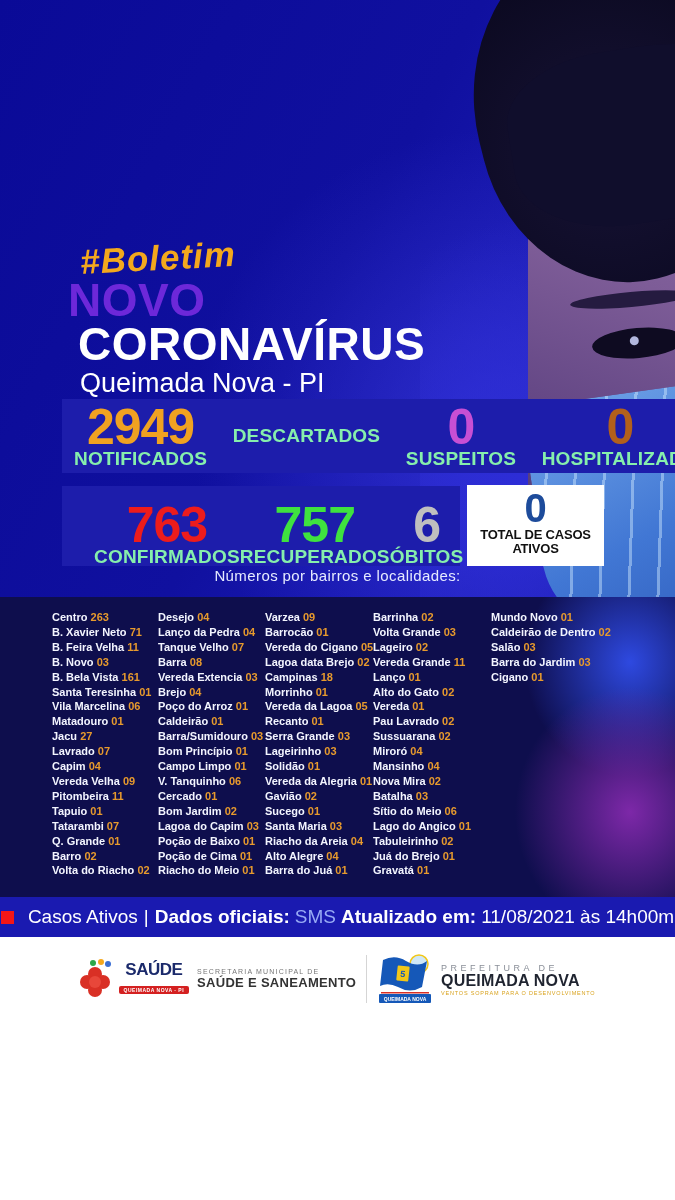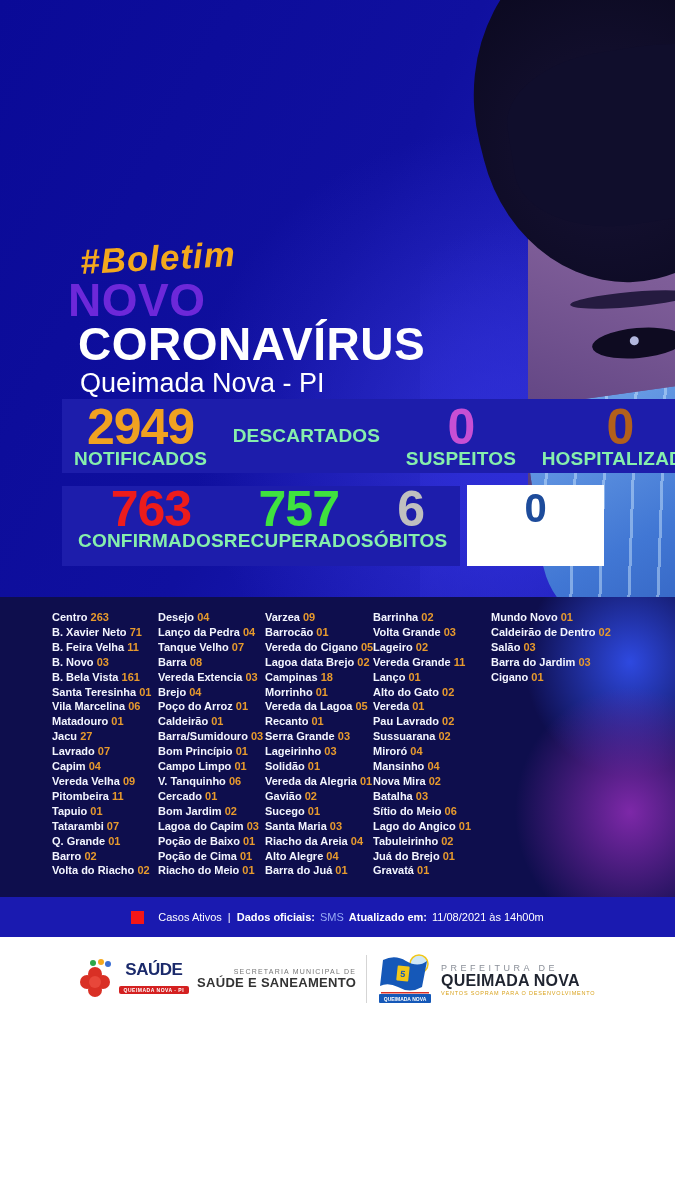--- a/index.html
+++ b/index.html
@@ -49,22 +49,22 @@
   .title-line1 { position:absolute; left:68px; top:278px; font-size:46px; line-height:44px;
     font-weight:800; color:#6d28d9; letter-spacing:.5px; }
   .title-line2 { position:absolute; left:78px; top:322px; font-size:46px; line-height:44px;
     font-weight:800; color:#fff; letter-spacing:.5px; }
   .subtitle { position:absolute; left:80px; top:368px; font-size:27px; color:#fff; font-weight:400; }
   
   .stats-row1 { position:absolute; left:62px; top:399px; width:648px; height:74px;
     background:#1d1dab; display:flex; align-items:center; justify-content:space-between;
     padding:0 12px; }
   .stats-row2 { position:absolute; left:62px; top:486px; width:398px; height:80px;
-    background:#1d1dab; display:flex; align-items:flex-start; justify-content:space-between;
-    padding:0 16px; }
+    background:#1d1dab; display:flex; align-items:flex-end; justify-content:space-between;
+    padding:0 32px; }
   .stat-cell { text-align:center; }
   .stat-value { font-size:50px; font-weight:800; line-height:46px; letter-spacing:-1px; }
   .stat-label { font-size:19px; font-weight:700; color:#86efac; line-height:18px; letter-spacing:.2px; }
   .active-box { position:absolute; left:467px; top:485px; width:137px; height:81px;
     background:#fff; text-align:center; padding-top:3px; }
   .active-value { font-size:40px; font-weight:800; color:#1d4b9b; line-height:40px; }
   .active-label { font-size:13px; font-weight:800; color:#111; line-height:14px; letter-spacing:-.2px; }
   
   .loc-heading { position:absolute; left:0; right:0; top:567px; text-align:center;
     font-size:15px; font-weight:400; color:#e6ebff; letter-spacing:.4px; }
@@ -77,37 +77,37 @@
   .loc-columns { position:absolute; left:52px; top:13px; display:flex; }
   .loc-col { flex:0 0 auto; }
   .loc-col:nth-child(1){ width:106px; } .loc-col:nth-child(2){ width:107px; }
   .loc-col:nth-child(3){ width:108px; } .loc-col:nth-child(4){ width:118px; }
   .loc-col:nth-child(5){ width:150px; }
   .loc-row { font-size:11px; font-weight:700; color:#f3f5ff; line-height:14.9px; white-space:nowrap; }
   .loc-num { color:#e79a2d; }
   
   .bottom-bar { position:absolute; left:0; top:897px; width:675px; height:40px;
     background:#1a1ab0; display:flex; align-items:center; justify-content:center;
-    color:#fff; font-size:11px; }
+    color:#fff; font-size:19px; }
   .legend-square { width:13px; height:13px; background:#f51616; margin-right:14px; }
   .bar-sep { margin:0 6px; font-weight:400; }
   .bar-bold { font-weight:700; }
   .bar-sms { color:#98abf5; font-weight:400; margin:0 5px 0 5px; }
   .bar-plain { font-weight:400; }
   .bar-gap { margin-left:5px; }
   
   .footer { position:absolute; left:0; top:937px; width:675px; height:263px; background:#fff; }
   .logos { position:absolute; left:0; right:0; top:16px; display:flex;
     align-items:center; justify-content:center; }
   .logo-saude { display:flex; align-items:center; gap:5px; }
   .saude-textcol { text-align:center; }
   .saude-name { font-size:17px; font-weight:800; color:#1b2a6b; line-height:16px; letter-spacing:-.5px; }
   .saude-banner { display:inline-block; background:#d42020; color:#fff; font-size:5px;
     font-weight:700; letter-spacing:.5px; padding:1px 5px; border-radius:2px; margin-top:1px; }
-  .logo-sms-text { text-align:right; margin-left:8px; }
+  .logo-sms-text { text-align:left; margin-left:8px; }
   .sms-line1 { font-size:7px; color:#777; letter-spacing:1.2px; }
   .sms-line2 { font-size:13px; font-weight:800; color:#333; letter-spacing:.3px; }
   .logo-divider { width:1px; height:48px; background:#d5d5d5; margin:0 10px; }
   .logo-pref { display:flex; align-items:center; gap:8px; }
   .pref-textcol { text-align:left; }
   .pref-line1 { font-size:9px; color:#8a8f98; letter-spacing:3.5px; }
   .pref-line2 { font-size:16px; font-weight:800; color:#1f2430; letter-spacing:.2px; line-height:16px; }
   .pref-tagline { font-size:5.5px; color:#d9a31f; letter-spacing:.8px; margin-top:1px; }
 </style>
 </head>
@@ -161,22 +161,24 @@
         <div class="stat-label">RECUPERADOS</div>
       </div>
       <div class="stat-cell">
         <div class="stat-value" style="color: rgb(191, 191, 191);">6</div>
         <div class="stat-label">ÓBITOS</div>
       </div>
     </div>
 
   <div class="active-box">
     <div class="active-value">0</div>
-  </div>
-
+    <div class="active-label">TOTAL DE CASOS ATIVOS</div>
+  </div>
+
+  <div class="loc-heading">Números por bairros e localidades:</div>
 
   <div class="list-section">
     <div class="loc-columns">
         <div class="loc-col">
           <div class="loc-row"><span class="loc-name">Centro</span> <span class="loc-num">263</span></div>
           <div class="loc-row"><span class="loc-name">B. Xavier Neto</span> <span class="loc-num">71</span></div>
           <div class="loc-row"><span class="loc-name">B. Feira Velha</span> <span class="loc-num">11</span></div>
           <div class="loc-row"><span class="loc-name">B. Novo</span> <span class="loc-num">03</span></div>
           <div class="loc-row"><span class="loc-name">B. Bela Vista</span> <span class="loc-num">161</span></div>
           <div class="loc-row"><span class="loc-name">Santa Teresinha</span> <span class="loc-num">01</span></div>

